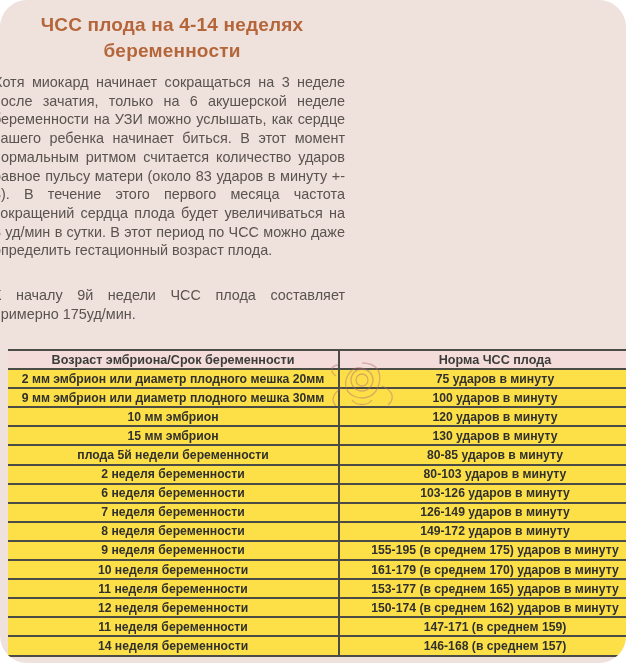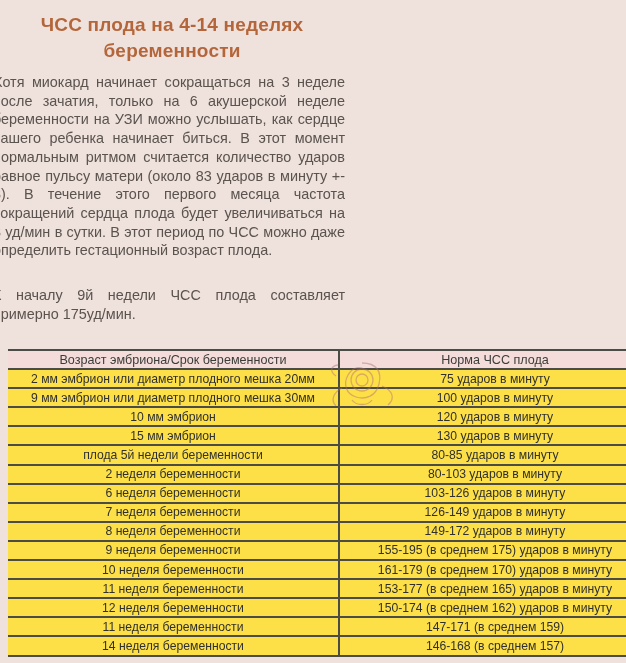--- a/index.html
+++ b/index.html
@@ -2,20 +2,21 @@
 <html><head>
 <meta charset="utf-8">
 <style>
   html,body{margin:0;padding:0;}
   .page{
     position:relative;
     width:626px;height:663px;
     background:#efe1dc;
     overflow:hidden;
     font-family:"Liberation Sans","DejaVu Sans",sans-serif;
+    border-radius:27px;
   }
   .page-title{
     position:absolute;top:12px;left:-8px;width:360px;
     text-align:center;
     font-size:19px;font-weight:bold;line-height:26px;
     color:#b4663a;
     letter-spacing:.2px;
   }
   .intro-paragraph{
     position:absolute;top:73px;left:-7px;width:352px;
@@ -33,21 +34,21 @@
     position:absolute;top:349px;left:8px;
     width:642px;
     border-collapse:collapse;
     table-layout:fixed;
   }
   table.hr-table td,table.hr-table th{
     height:17.1px;
     padding:0 2px;
     text-align:center;
     vertical-align:middle;
-    font-weight:normal;
+    font-weight:bold;
     border-top:2px solid #4c4c46;
     border-bottom:2px solid #4c4c46;
     white-space:nowrap;
     overflow:visible;
   }
   table.hr-table th{
     background:#f3dcda;
     font-size:12.6px;
     color:#3c3c3a;
   }

